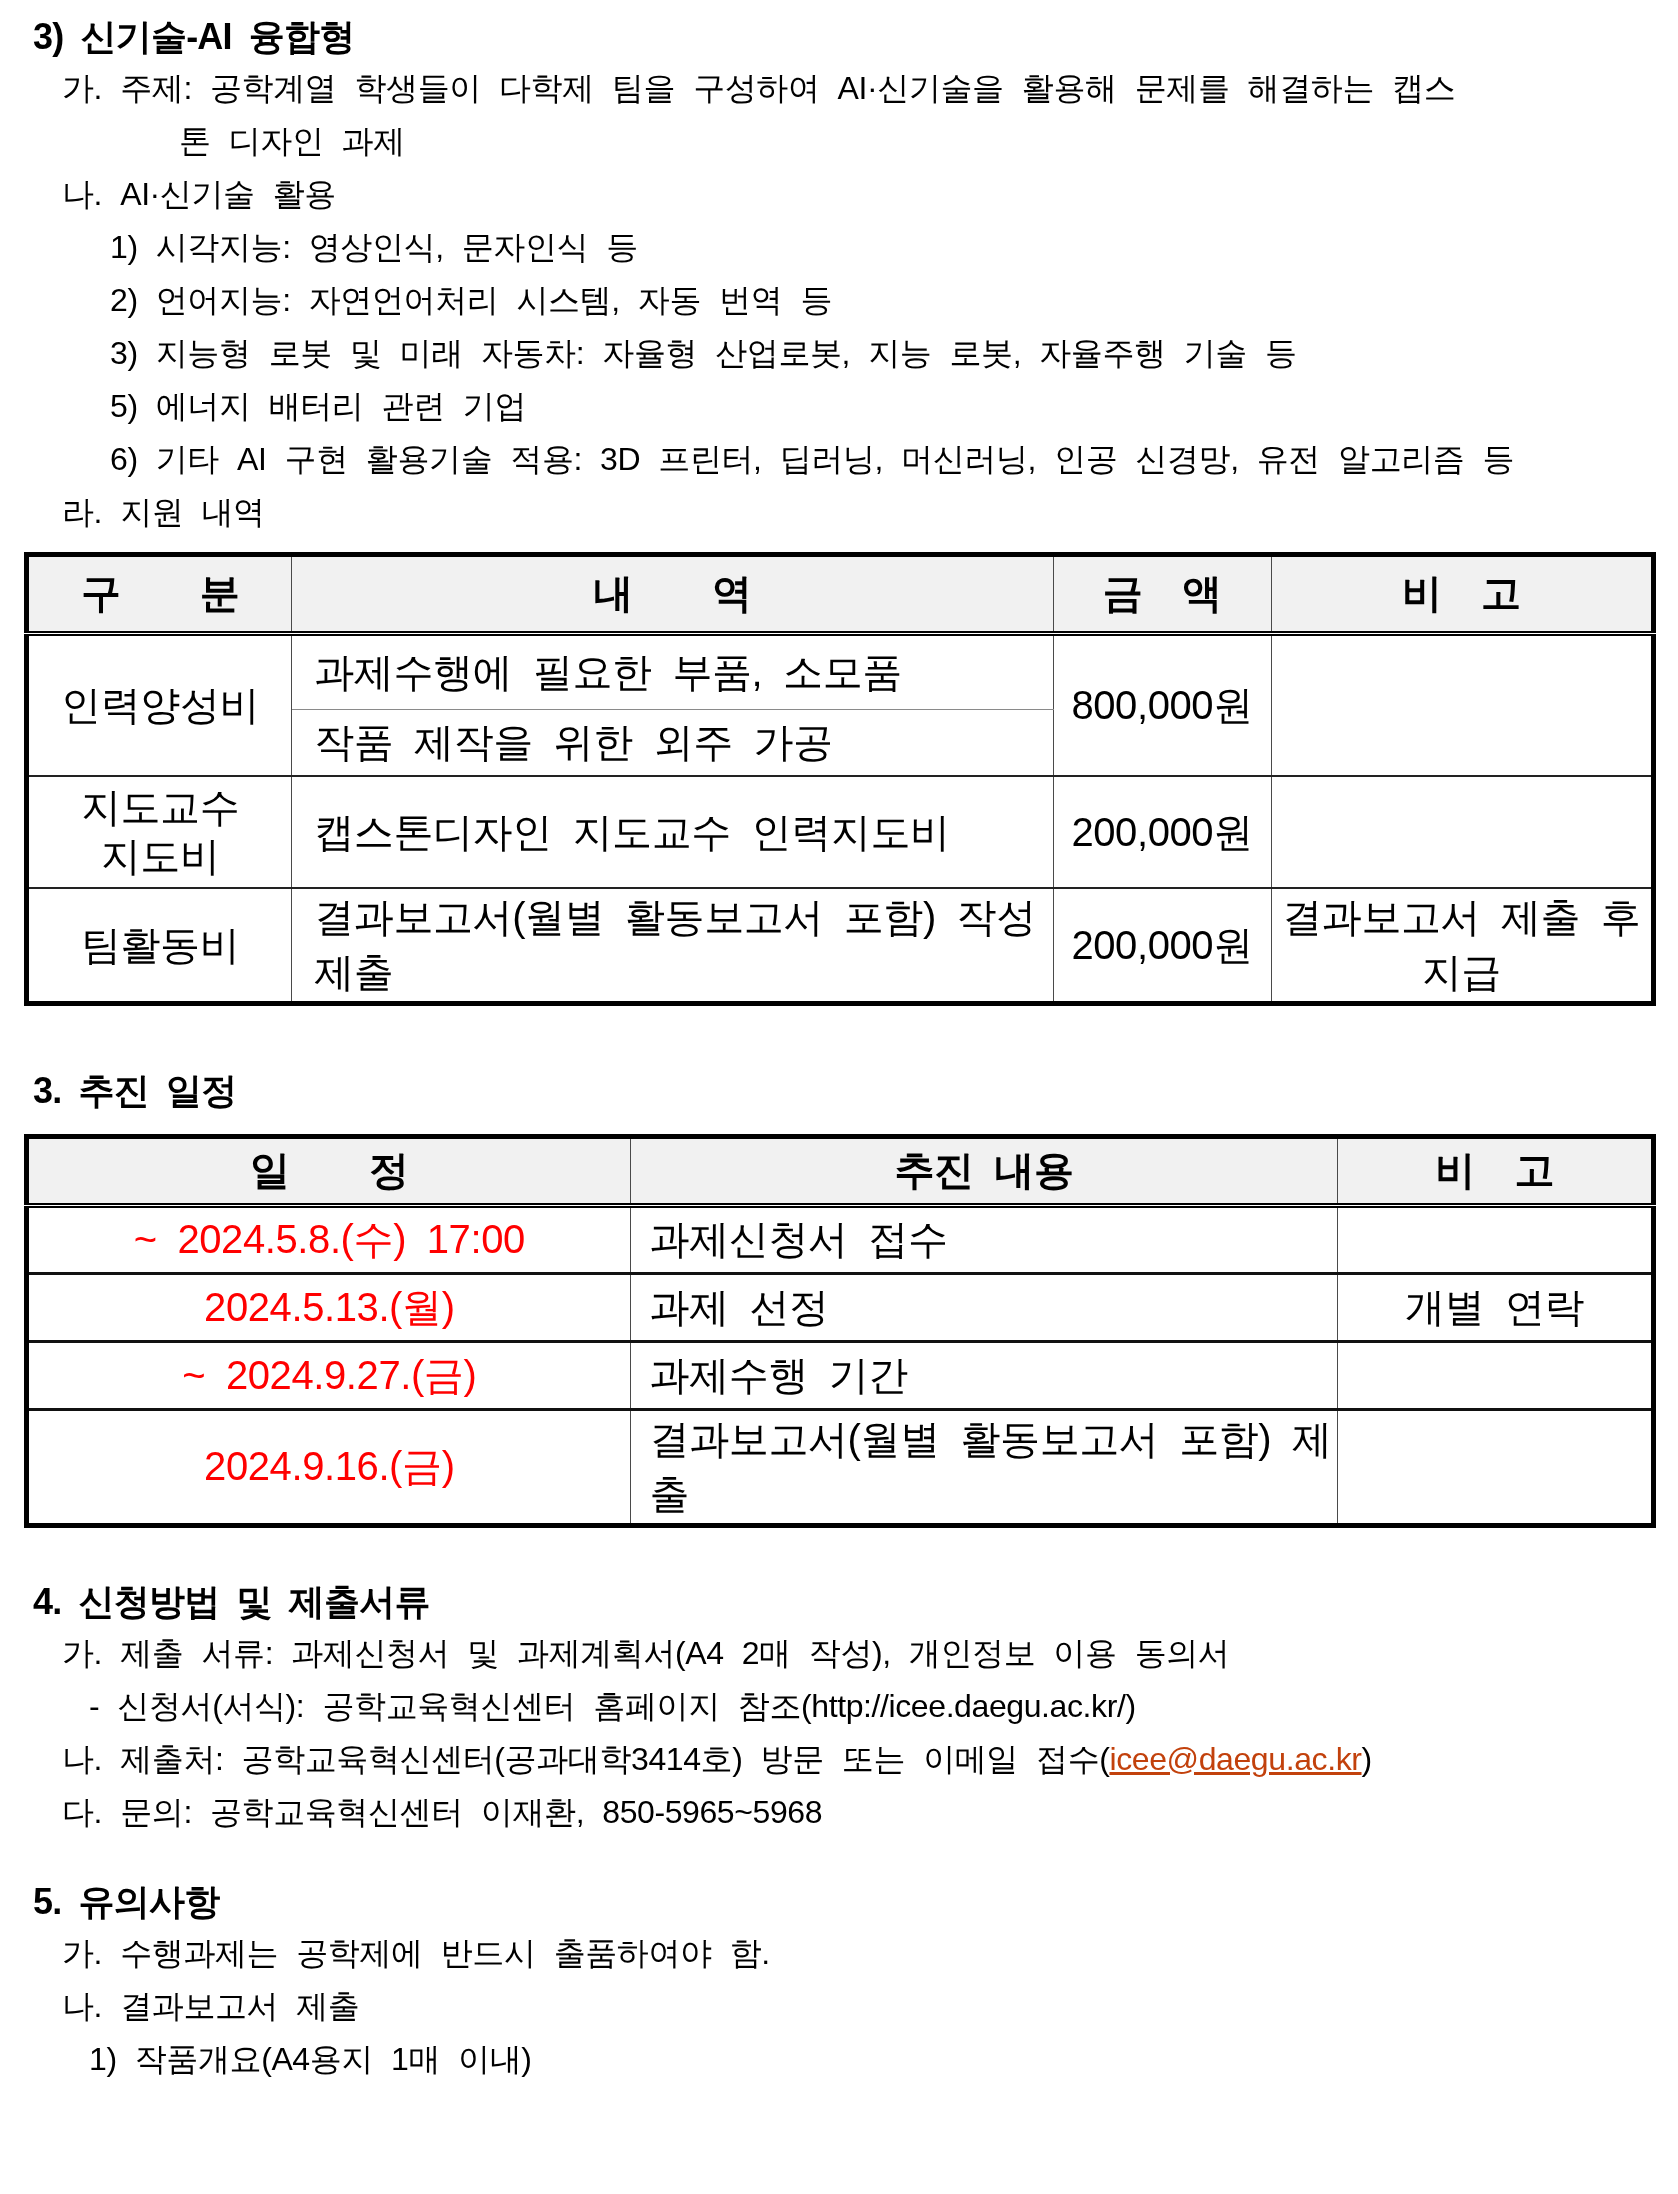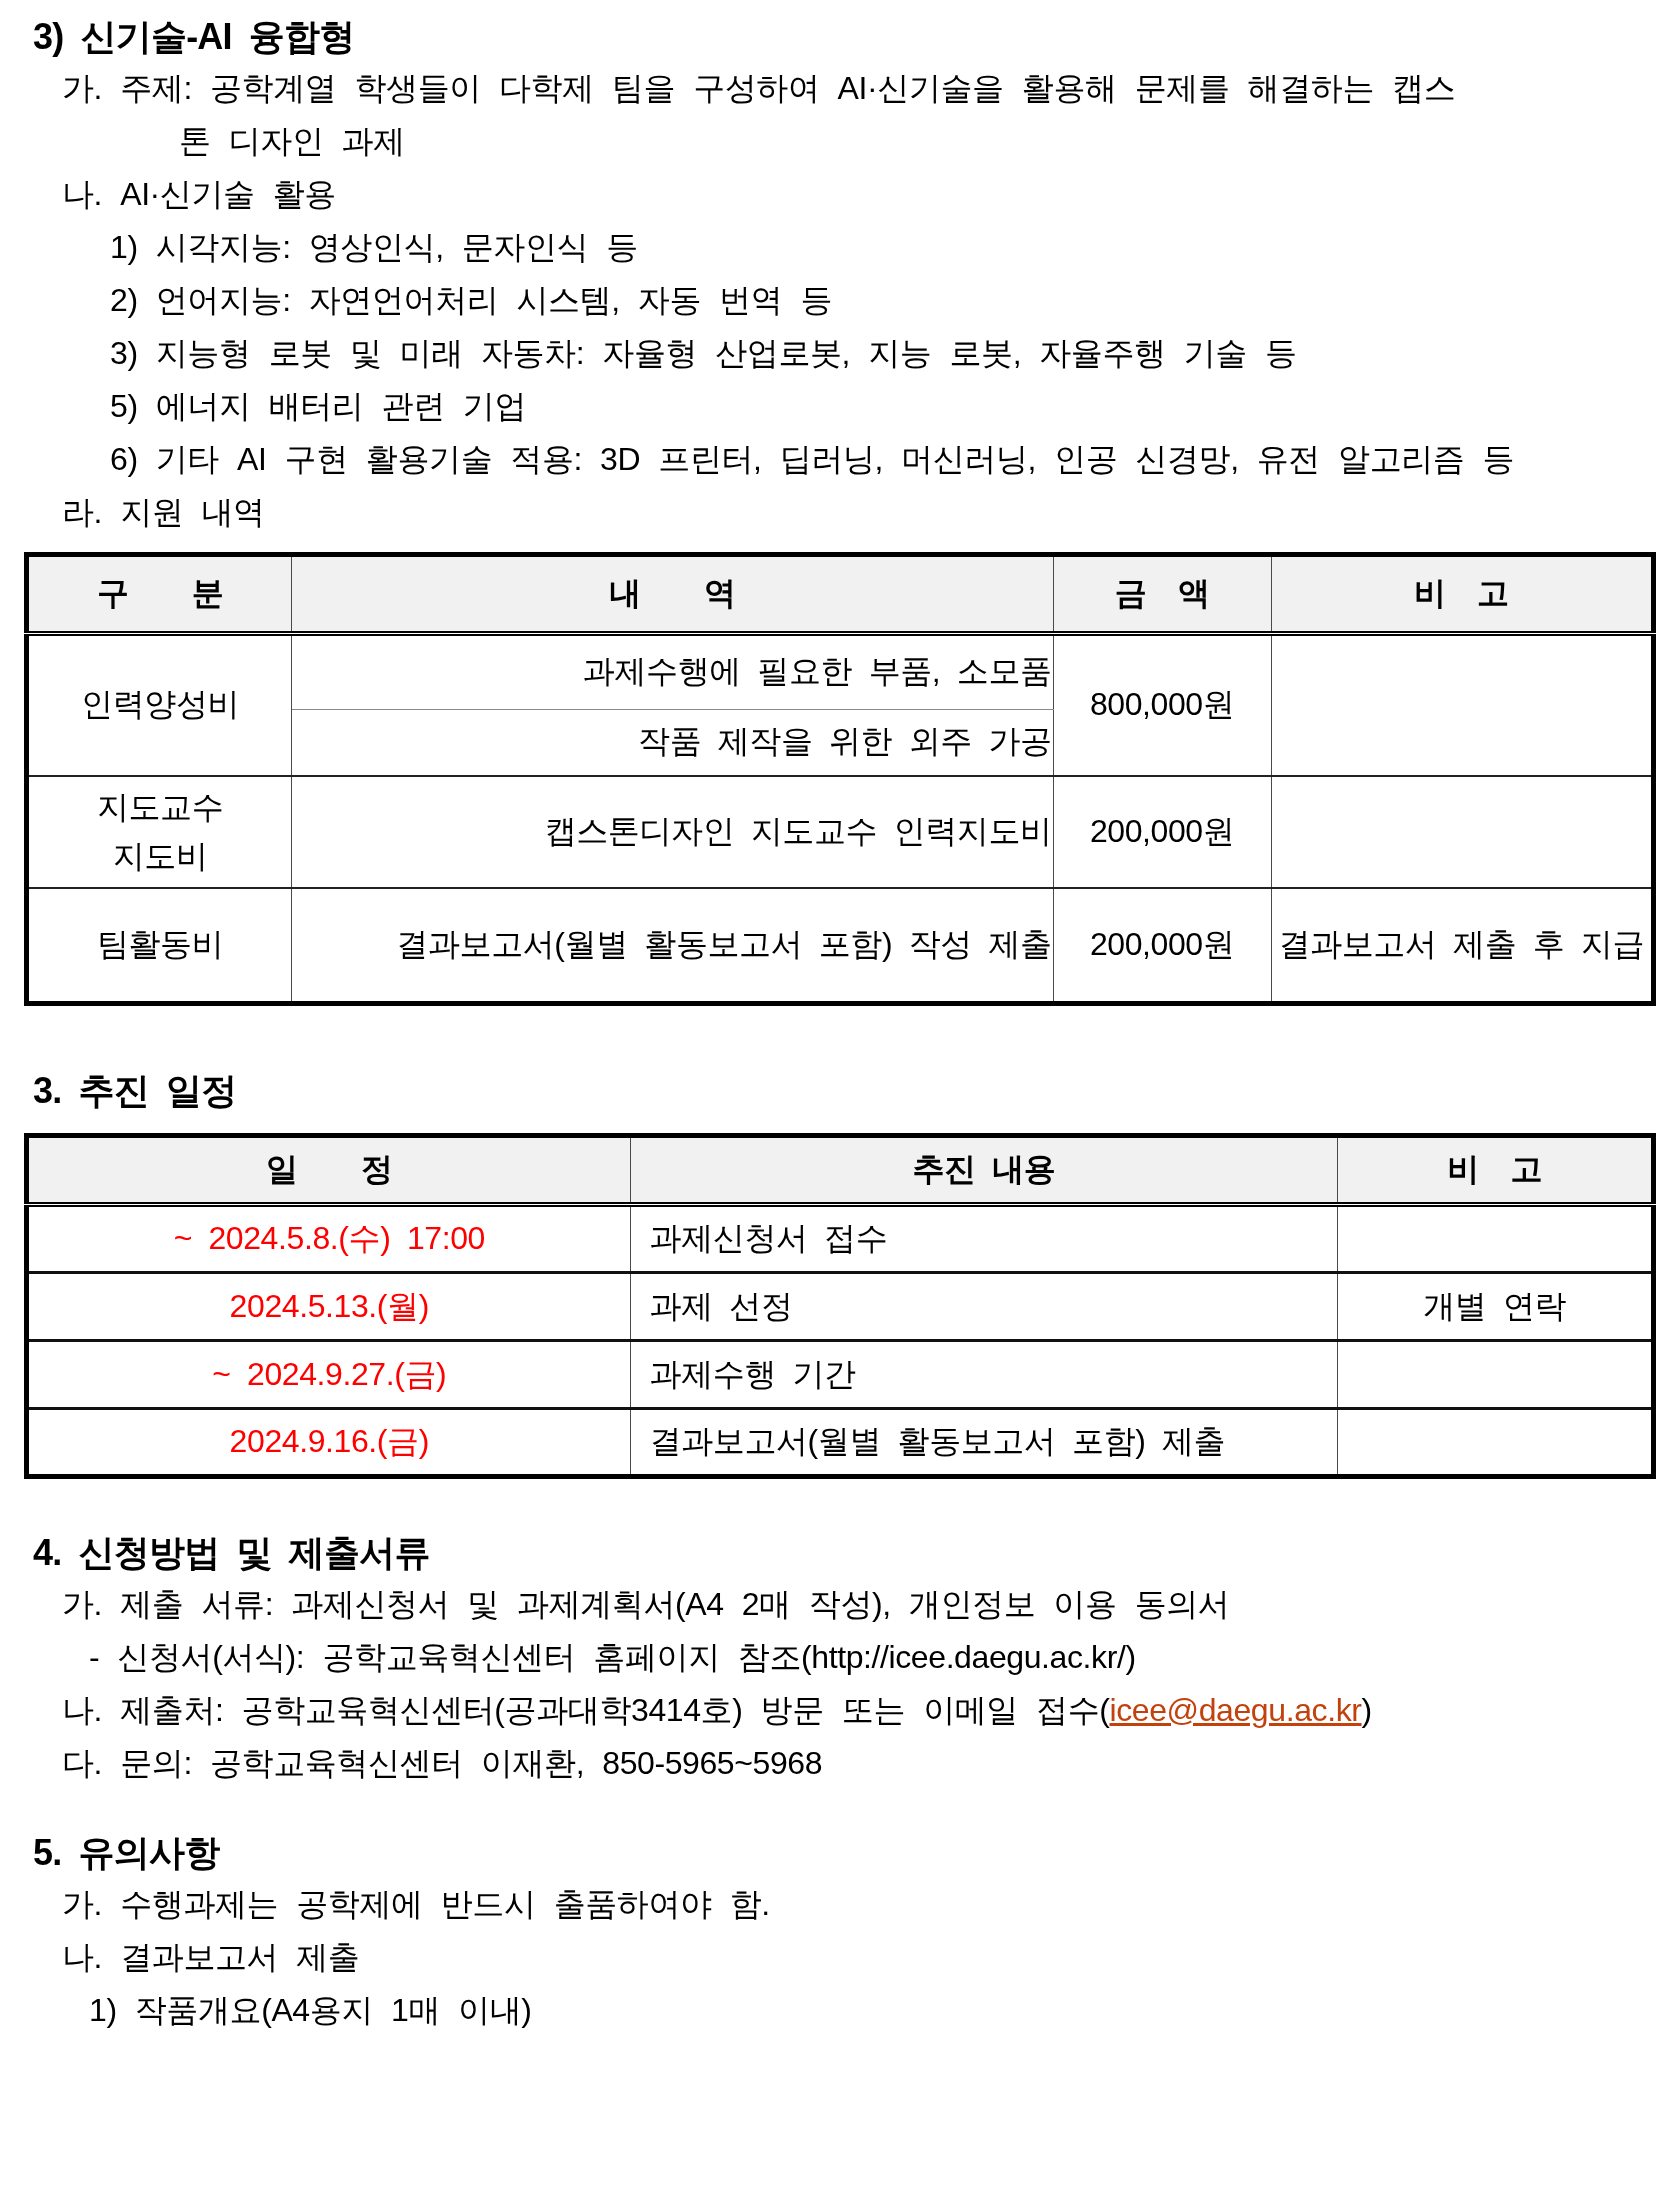--- a/index.html
+++ b/index.html
@@ -47,37 +47,37 @@
     text-decoration: underline;
     cursor: pointer;
   }
   
   table.doc {
     border-collapse: collapse;
     table-layout: fixed;
     width: 1632px;
     margin-left: 24px;
     border: 5.6px solid #000;
-    font-size: 32px;
+    font-size: 40px;
     letter-spacing: -0.4px;
   }
   table.doc th, table.doc td {
     border: 1.6px solid #4a4a4a;
     word-spacing: 0.25em;
     overflow: hidden;
   }
   table.doc thead th {
     background: #f1f1f1;
     font-weight: 700;
     text-align: center;
     border-bottom: 5.6px double #000;
     height: 72px;
   }
   .c-center { text-align: center; }
-  .c-left   { text-align: right; padding-left: 22px; }
+  .c-left   { text-align: left; padding-left: 22px; }
   
   #support-table tr.r-m1  { height: 76px;  }
   #support-table tr.r-m2  { height: 67px; }
   #support-table tr.r-adv { height: 112px; }
   #support-table tr.r-team{ height: 115px; }
   #support-table td.split-bottom { border-bottom: 1.6px solid #8a8a8a; }
   #support-table tr.r-adv td, #support-table tr.r-team td { border-top: 2.4px solid #222; }
   #support-table .two-line div { line-height: 49px; text-align: center; }
   
   #schedule-table thead th { height: 62px; }

